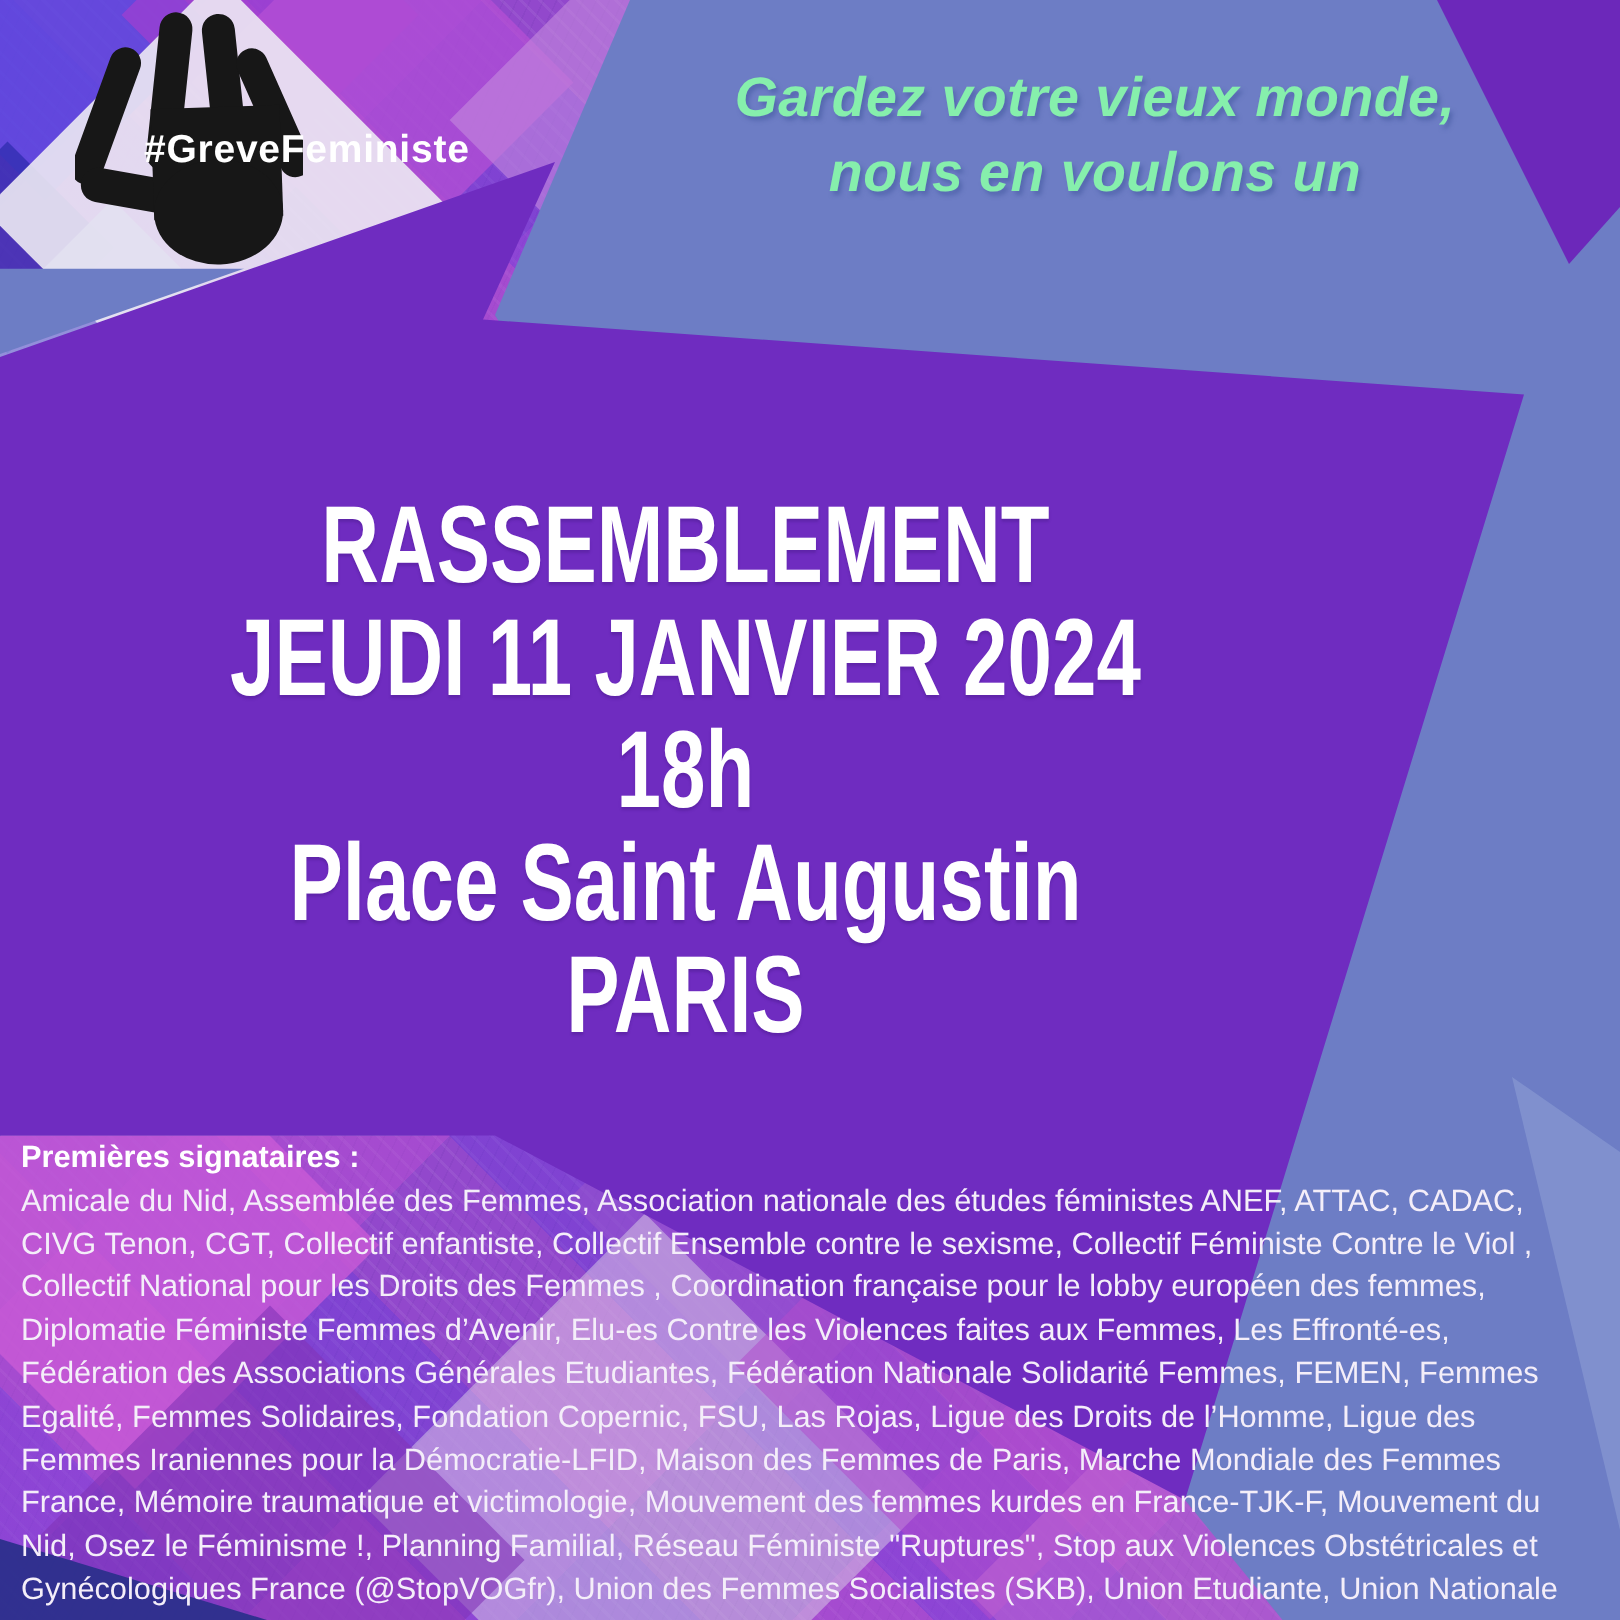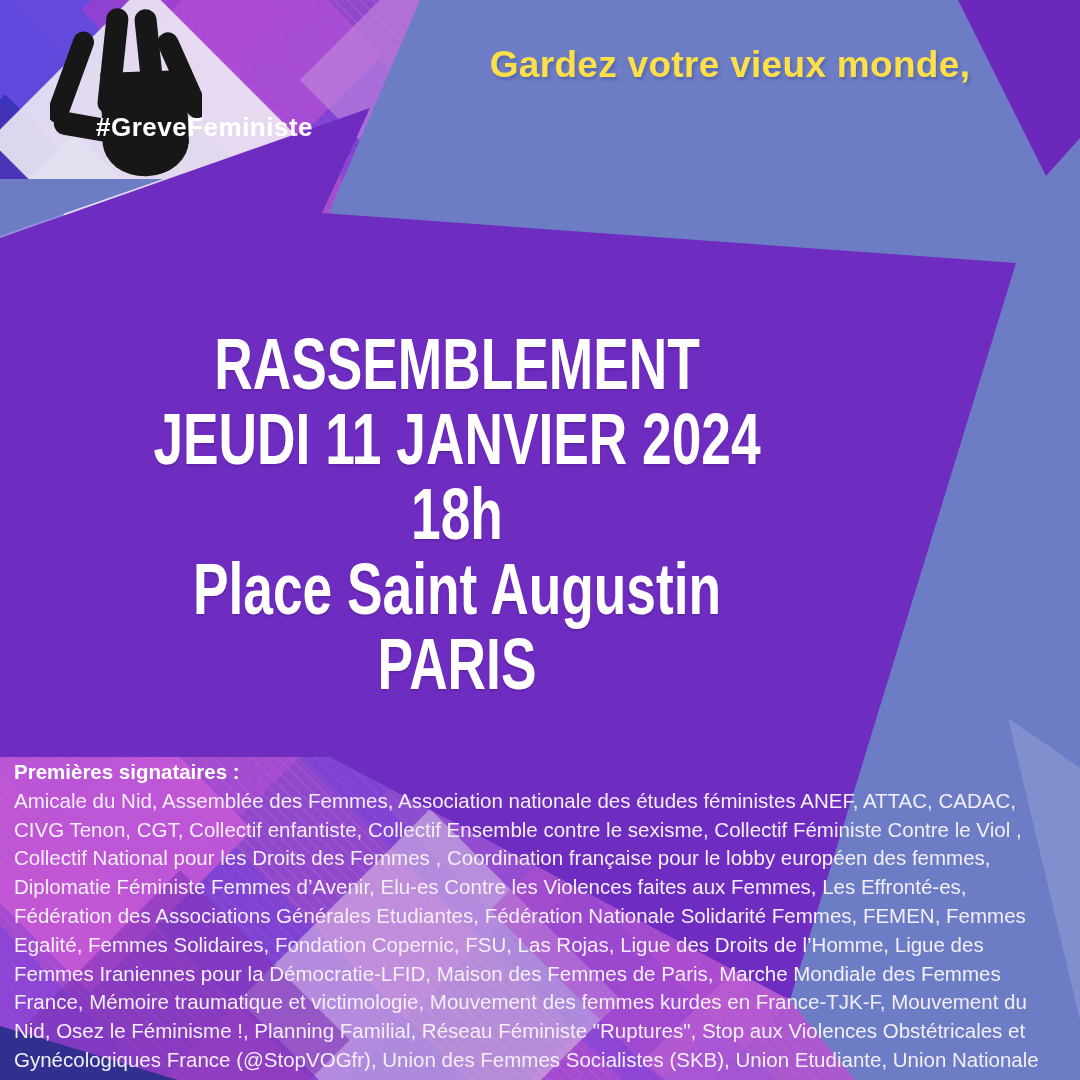--- a/index.html
+++ b/index.html
@@ -22,26 +22,27 @@
   .blue-main{background:#6d7dc5;clip-path:polygon(420px 0,1080px 0,1080px 1080px,855px 1080px,790px 1000px,330px 210px);}
   .purple-main{background:#6f2cc0;clip-path:polygon(0 238px,370px 108px,322px 213px,1016px 263px,790px 1000px,330px 757px,0 757px);}
   .purple-v{background:#6c28ba;clip-path:polygon(958px 0,1080px 0,1080px 138px,1046px 176px);}
   .blue-wedge-top{background:#6d7dc5;clip-path:polygon(0 179px,163px 179px,0 236px);}
   .blue-wedge-bottom{background:#6d7dc5;clip-path:polygon(0 622px,288px 757px,0 757px);}
   .light-tri{background:rgba(168,188,228,0.32);clip-path:polygon(1008px 718px,1080px 768px,1080px 1020px);}
   .navy-corner{background:#2c2f8c;opacity:.95;clip-path:polygon(0 1026px,178px 1080px,0 1080px);}
   
   .hashtag{
     position:absolute;left:96px;top:84px;color:#fff;font-size:26px;font-weight:bold;
-    letter-spacing:.5px;white-space:nowrap;margin-top:28px;
+    letter-spacing:.5px;white-space:nowrap;
   }
   .slogan{
-    position:absolute;left:380px;right:0;top:40px;text-align:center;color:#fde047;
+    position:absolute;left:380px;right:0;top:40px;text-align:center;color:#86efac;
     font-size:37px;font-weight:bold;line-height:50px;letter-spacing:.3px;
     text-shadow:2px 3px 3px rgba(78,98,168,0.75);
+    font-style:italic;
   }
   .event-block{
     position:absolute;left:0;top:326px;width:914px;text-align:center;color:#fff;
     font-size:73px;font-weight:bold;line-height:75px;
     transform:scaleX(.73);transform-origin:50% 0;
     text-shadow:0 2px 2px rgba(60,20,120,0.30);white-space:nowrap;
   }
   .sign-block{
     position:absolute;left:14px;right:12px;top:758px;color:#f4eef9;
     font-size:20.5px;line-height:28.8px;
@@ -91,20 +92,21 @@
         <rect x="50" y="66" width="86" height="74"></rect>
         <ellipse cx="93" cy="136" rx="43" ry="35"></ellipse>
       </g>
     </svg>
   </div>
 
   <div class="hashtag">#GreveFeministe</div>
 
   <div class="slogan">
     <div>Gardez votre vieux monde,</div>
+    <div>nous en voulons un</div>
   </div>
 
   <div class="event-block">
     <div>RASSEMBLEMENT</div>
     <div>JEUDI 11 JANVIER 2024</div>
     <div>18h</div>
     <div>Place Saint Augustin</div>
     <div>PARIS</div>
   </div>
 

